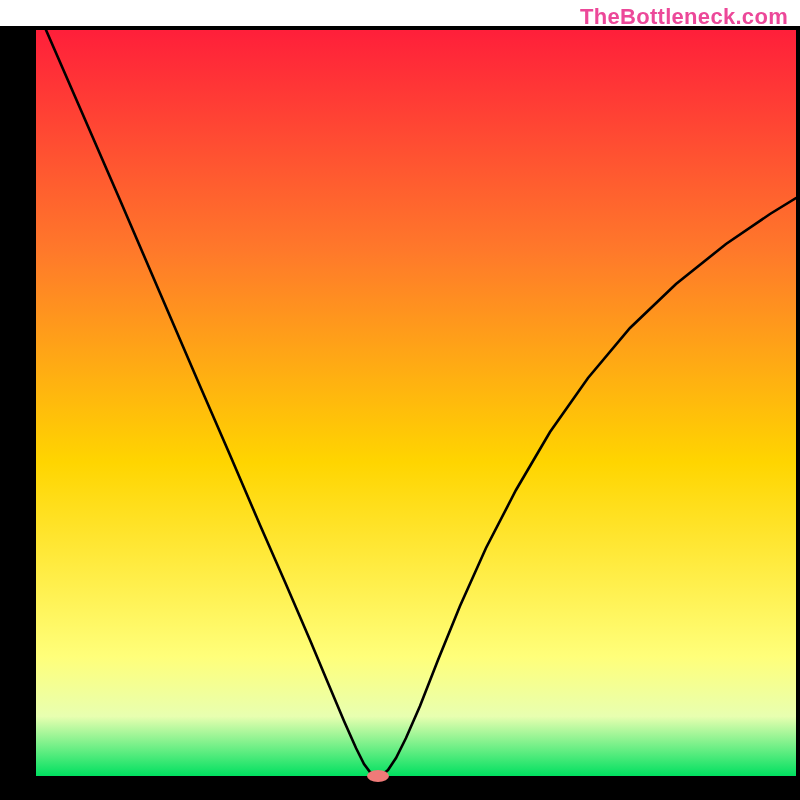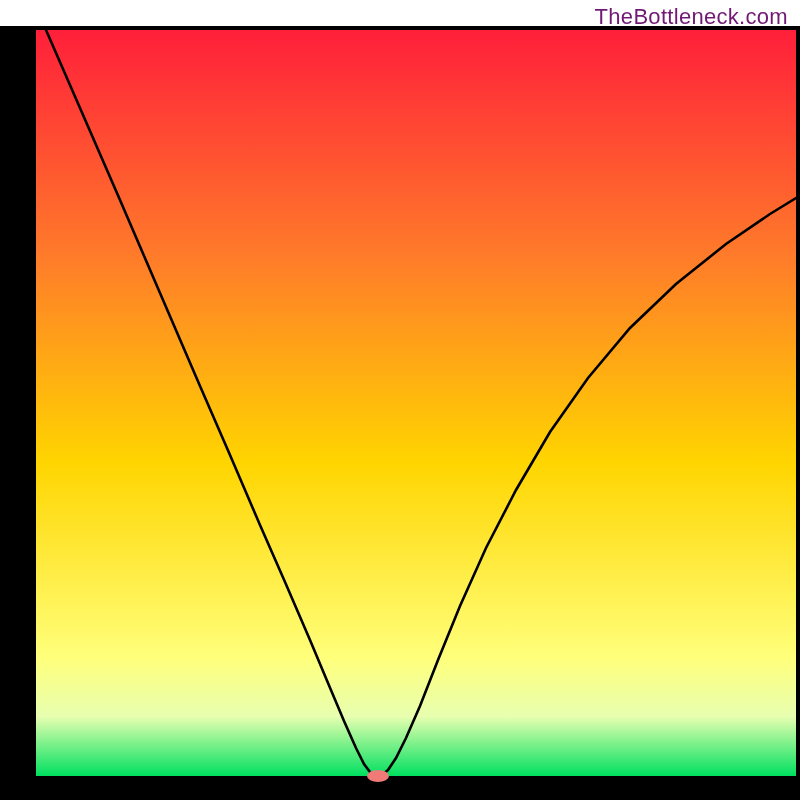--- a/index.html
+++ b/index.html
@@ -13,23 +13,23 @@
   }
   .container {
     position: relative;
     width: 800px;
     height: 800px;
   }
   .watermark {
     position: absolute;
     top: 4px;
     right: 12px;
-    color: #701a75;
+    color: #ec4899;
     font-size: 22px;
-    font-weight: 400;
+    font-weight: 700;
     letter-spacing: 0.3px;
     z-index: 10;
   }
   svg {
     display: block;
   }
 </style>
 </head>
 <body>
 

